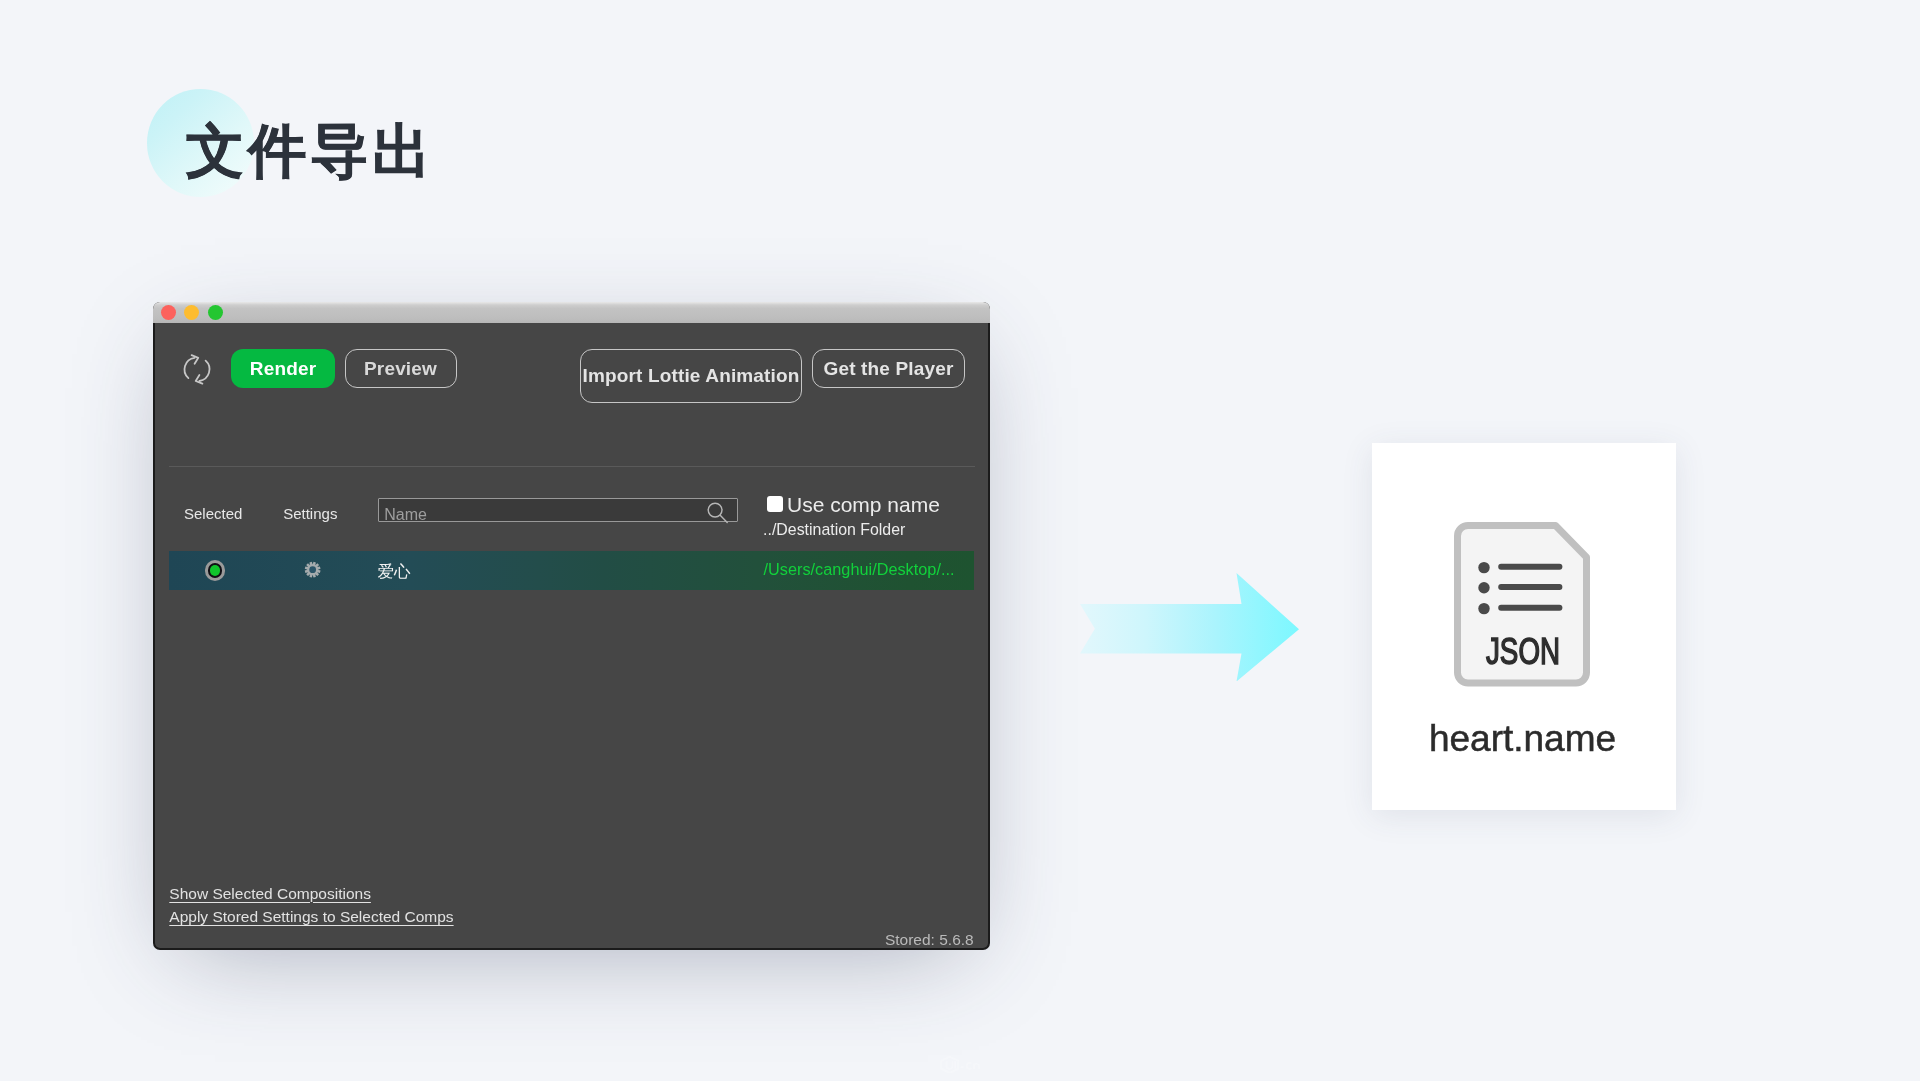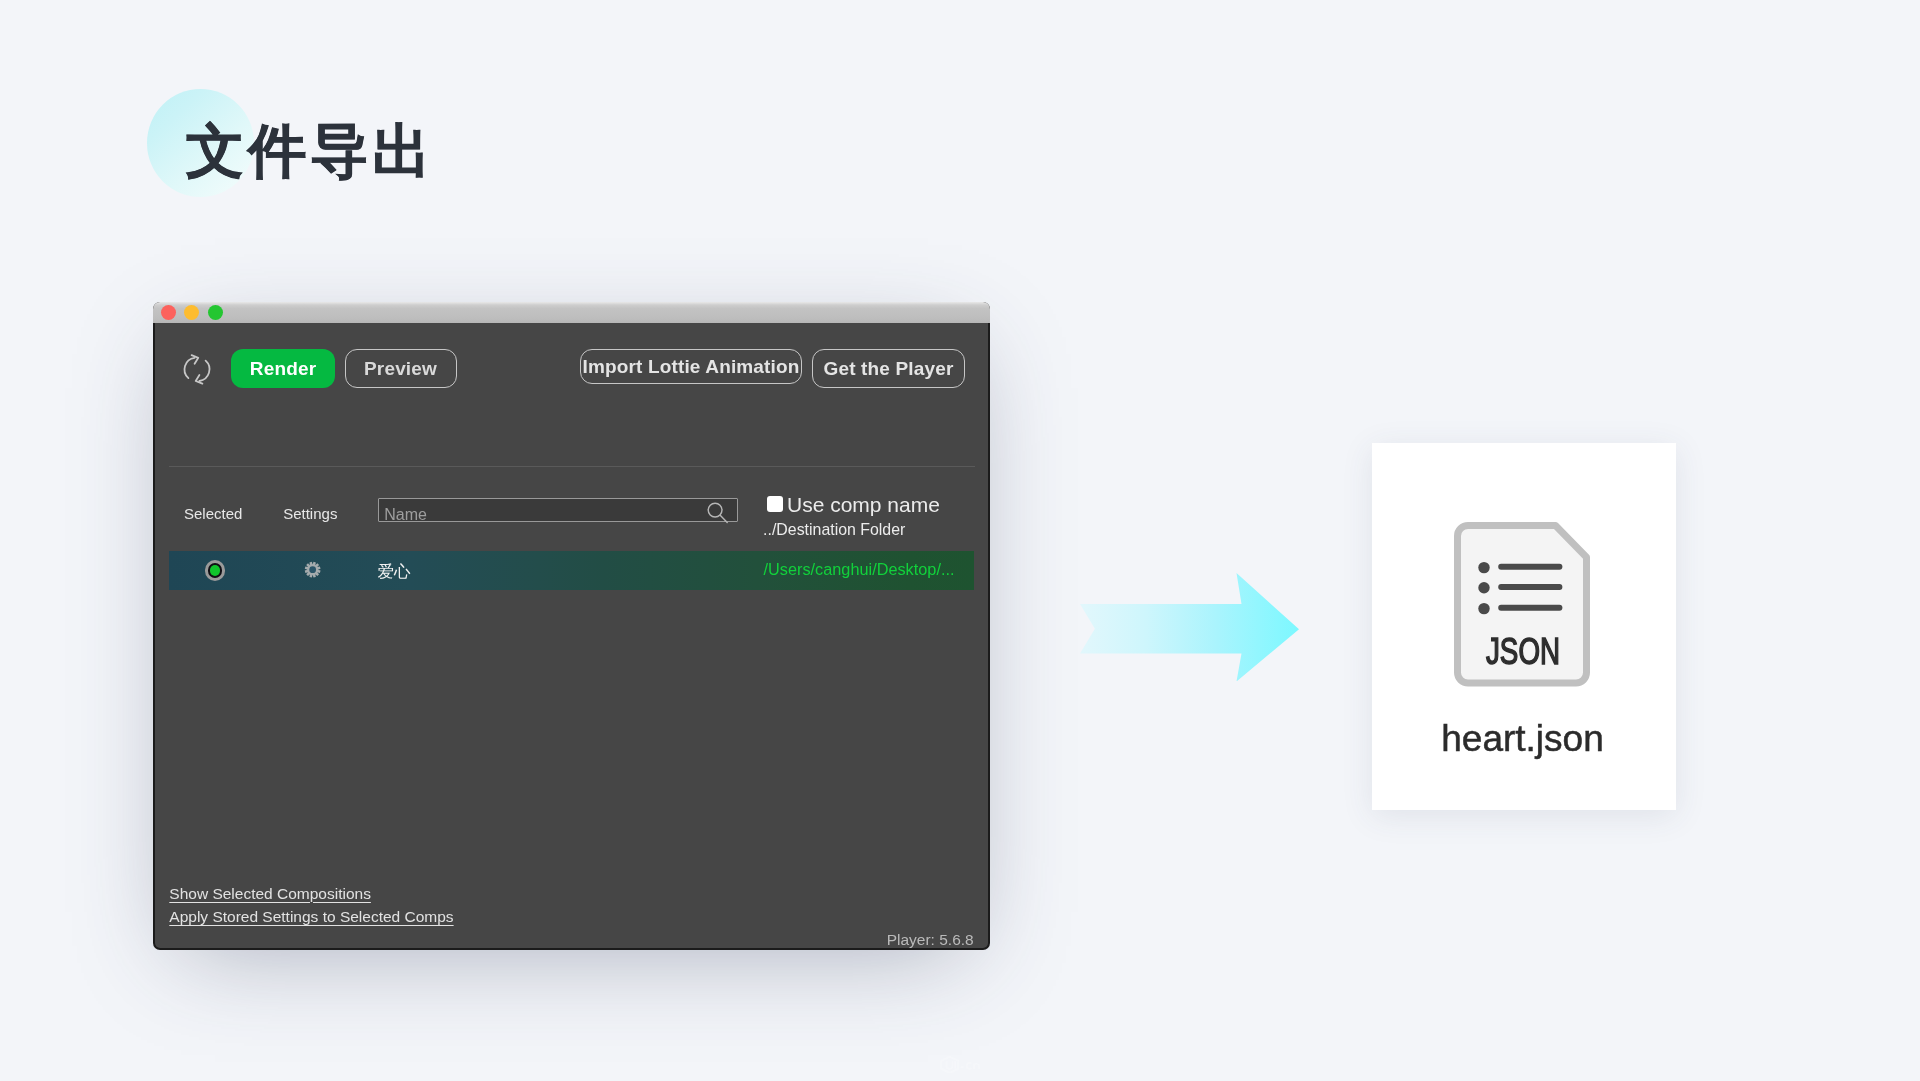--- a/index.html
+++ b/index.html
@@ -33,21 +33,21 @@
       justify-content:space-between;cursor:pointer;margin-top:2px;}
   .hamburger i{display:block;height:1.35px;background:#c0c0c0;}
 
   
   .toolbar{position:relative;height:0;}
   .refresh-ic{position:absolute;left:26.2px;top:28.6px;width:32px;height:35px;}
   .btn{position:absolute;box-sizing:border-box;display:flex;align-items:center;
        justify-content:center;font-size:19px;font-weight:700;letter-spacing:.15px;border-radius:12px;}
   .btn-render{left:76px;top:26px;width:104px;height:39px;background:#05b941;color:#ffffff;}
   .btn-preview{left:189.5px;top:26px;width:112px;height:39px;border:1.6px solid #c6c6c6;color:#d9d9d9;}
-  .btn-import{left:425px;top:26px;width:222px;height:35px;border:1.6px solid #c6c6c6;color:#e4e4e4;}
+  .btn-import{left:425px;top:26px;width:222px;height:54px;border:1.6px solid #c6c6c6;color:#e4e4e4;}
   .btn-player{left:657px;top:26px;width:153px;height:39px;border:1.6px solid #c6c6c6;color:#e4e4e4;}
 
   .divider{position:absolute;left:13.5px;top:143.4px;width:806px;height:1.1px;background:#5a5a5a;}
 
   
   .col-hdr{position:absolute;font-size:15px;color:#e8e8e8;}
   .col-selected{left:29px;top:182.4px;}
   .col-settings{left:128.2px;top:182.4px;}
   .search-box{position:absolute;left:223px;top:175px;width:360px;height:24px;box-sizing:border-box;
       background:#3a3a3a;border:1.4px solid #999999;border-radius:1px;}
@@ -153,21 +153,21 @@
             <path d="M16.00 10.00 L19.15 10.96 L18.40 13.74 L15.20 13.00 L15.20 13.00 L17.44 15.41 L15.41 17.44 L13.00 15.20 L13.00 15.20 L13.74 18.40 L10.96 19.15 L10.00 16.00 L10.00 16.00 L9.04 19.15 L6.26 18.40 L7.00 15.20 L7.00 15.20 L4.59 17.44 L2.56 15.41 L4.80 13.00 L4.80 13.00 L1.60 13.74 L0.85 10.96 L4.00 10.00 L4.00 10.00 L0.85 9.04 L1.60 6.26 L4.80 7.00 L4.80 7.00 L2.56 4.59 L4.59 2.56 L7.00 4.80 L7.00 4.80 L6.26 1.60 L9.04 0.85 L10.00 4.00 L10.00 4.00 L10.96 0.85 L13.74 1.60 L13.00 4.80 L13.00 4.80 L15.41 2.56 L17.44 4.59 L15.20 7.00 L15.20 7.00 L18.40 6.26 L19.15 9.04 L16.00 10.00 Z" fill="#a5abad"></path>
             <circle cx="10" cy="10" r="3.9" fill="#2b5568"></circle>
           </svg>
         </span>
         <span class="comp-name">爱心</span>
         <span class="comp-path">/Users/canghui/Desktop/...</span>
       </div>
 
       <span class="flink l1">Show Selected Compositions</span>
       <span class="flink l2">Apply Stored Settings to Selected Comps</span>
-      <span class="version">Player: 5.6.8</span>
+      <span class="version">Stored: 5.6.8</span>
     </div>
   </div>
 
   <div class="arrow">
     <svg viewBox="0 0 219 108.5" width="219" height="108.5">
       <defs>
         <linearGradient id="arrowGrad" x1="0" y1="0" x2="1" y2="0">
           <stop offset="0" stop-color="#e2f7fc"></stop>
           <stop offset="0.30" stop-color="#cef6fc"></stop>
           <stop offset="0.62" stop-color="#aaf4fd"></stop>
@@ -186,21 +186,21 @@
           <circle cx="30" cy="45.6" r="5.7"></circle>
             <rect x="44.2" y="41.8" width="64.2" height="5.9" rx="2.95"></rect>
           <circle cx="30" cy="65.8" r="5.7"></circle>
             <rect x="44.2" y="62.0" width="64.2" height="5.9" rx="2.95"></rect>
           <circle cx="30" cy="86.6" r="5.7"></circle>
             <rect x="44.2" y="82.8" width="64.2" height="5.9" rx="2.95"></rect>
         </g>
         <text x="69" y="141.8" text-anchor="middle" font-family="Liberation Sans, sans-serif" font-size="36" fill="#2d2d2d" stroke="#2d2d2d" stroke-width="1.5" paint-order="stroke" textLength="74" lengthAdjust="spacingAndGlyphs">JSON</text>
       </svg>
     </div>
-    <div class="file-name">heart.json</div>
+    <div class="file-name">heart.name</div>
   </div>
 
   <div class="watermark">
     <svg viewBox="0 0 74 26" width="50" height="17.6">
       <g opacity="0.42">
         <path d="M14.5 1.2 L27 7.1 L27 19.1 L14.5 25 L2 19.1 L2 7.1 Z" fill="none" stroke="#ffffff" stroke-width="2.6"></path>
         <path d="M9.6 8.2 L9.6 14.6 a4.5 4.5 0 0 0 9 0 L18.6 8.2" fill="none" stroke="#ffffff" stroke-width="2.4"></path>
         <rect x="21.1" y="7.4" width="2.4" height="11.6" fill="#ffffff"></rect>
         <rect x="30.5" y="15.2" width="4.2" height="2.2" fill="#ffffff"></rect>
         <path d="M46.2 11.3 a4.2 4.2 0 1 0 0 6.6" fill="none" stroke="#ffffff" stroke-width="2.3"></path>

